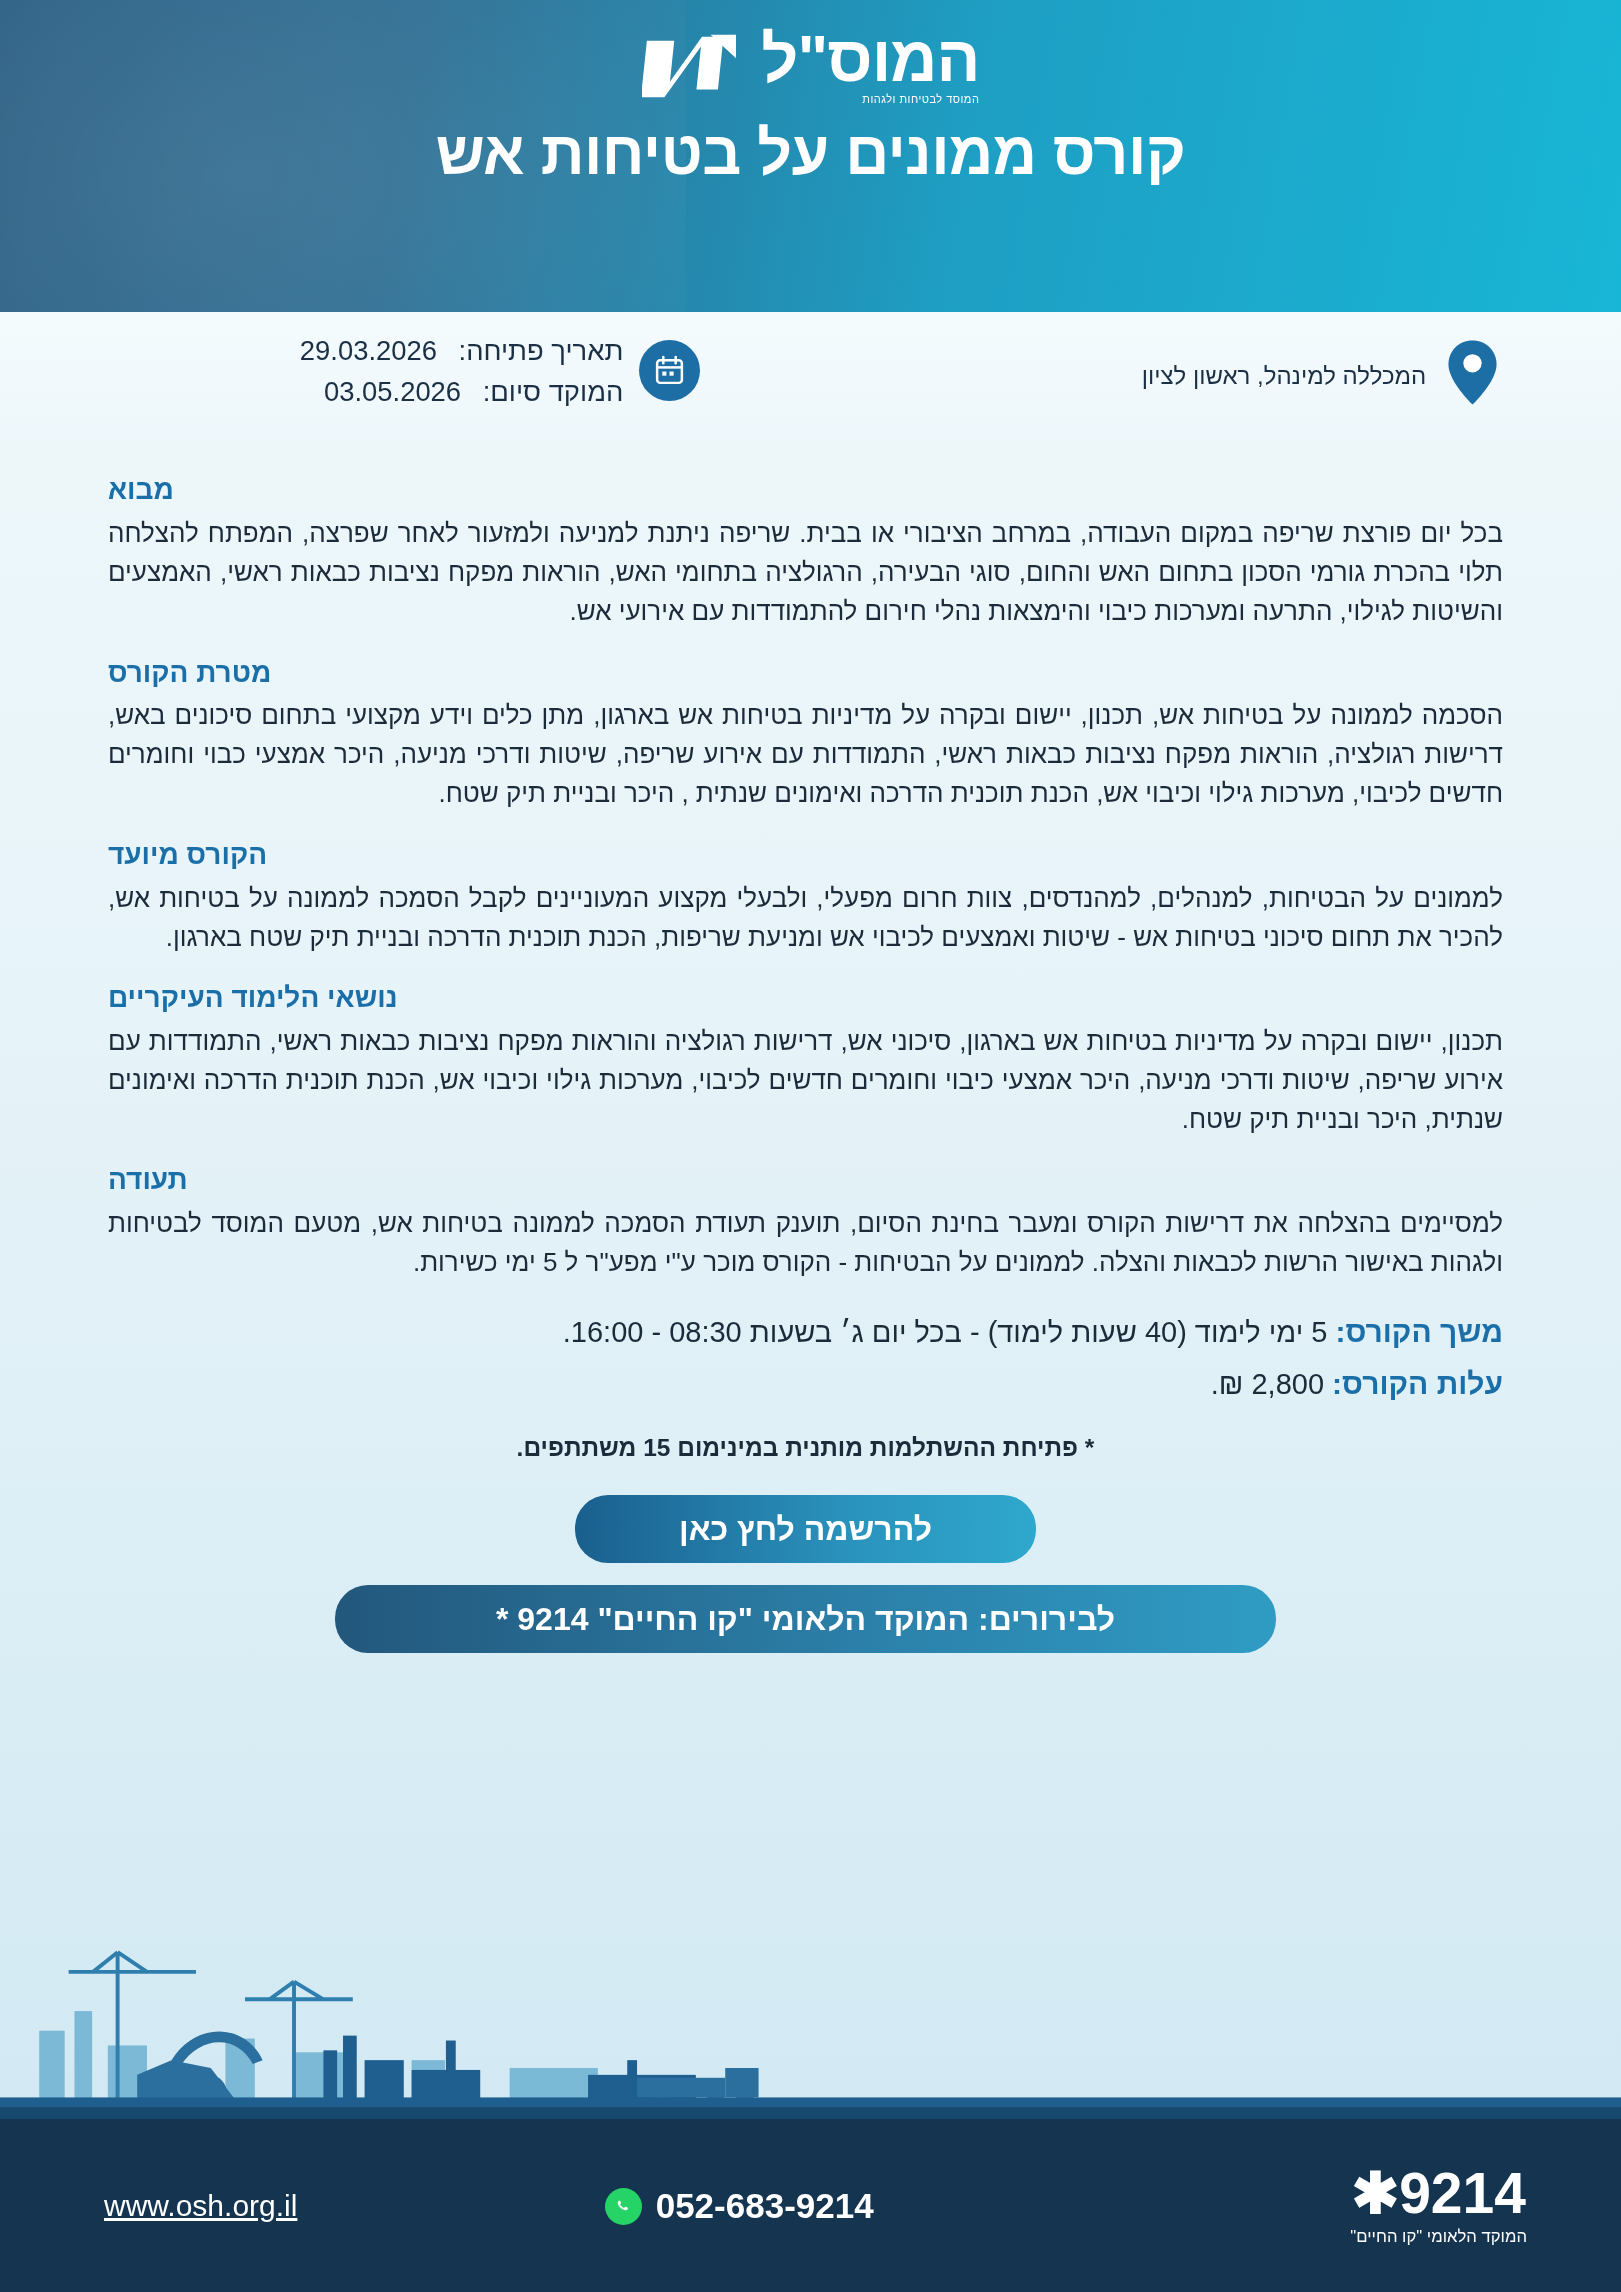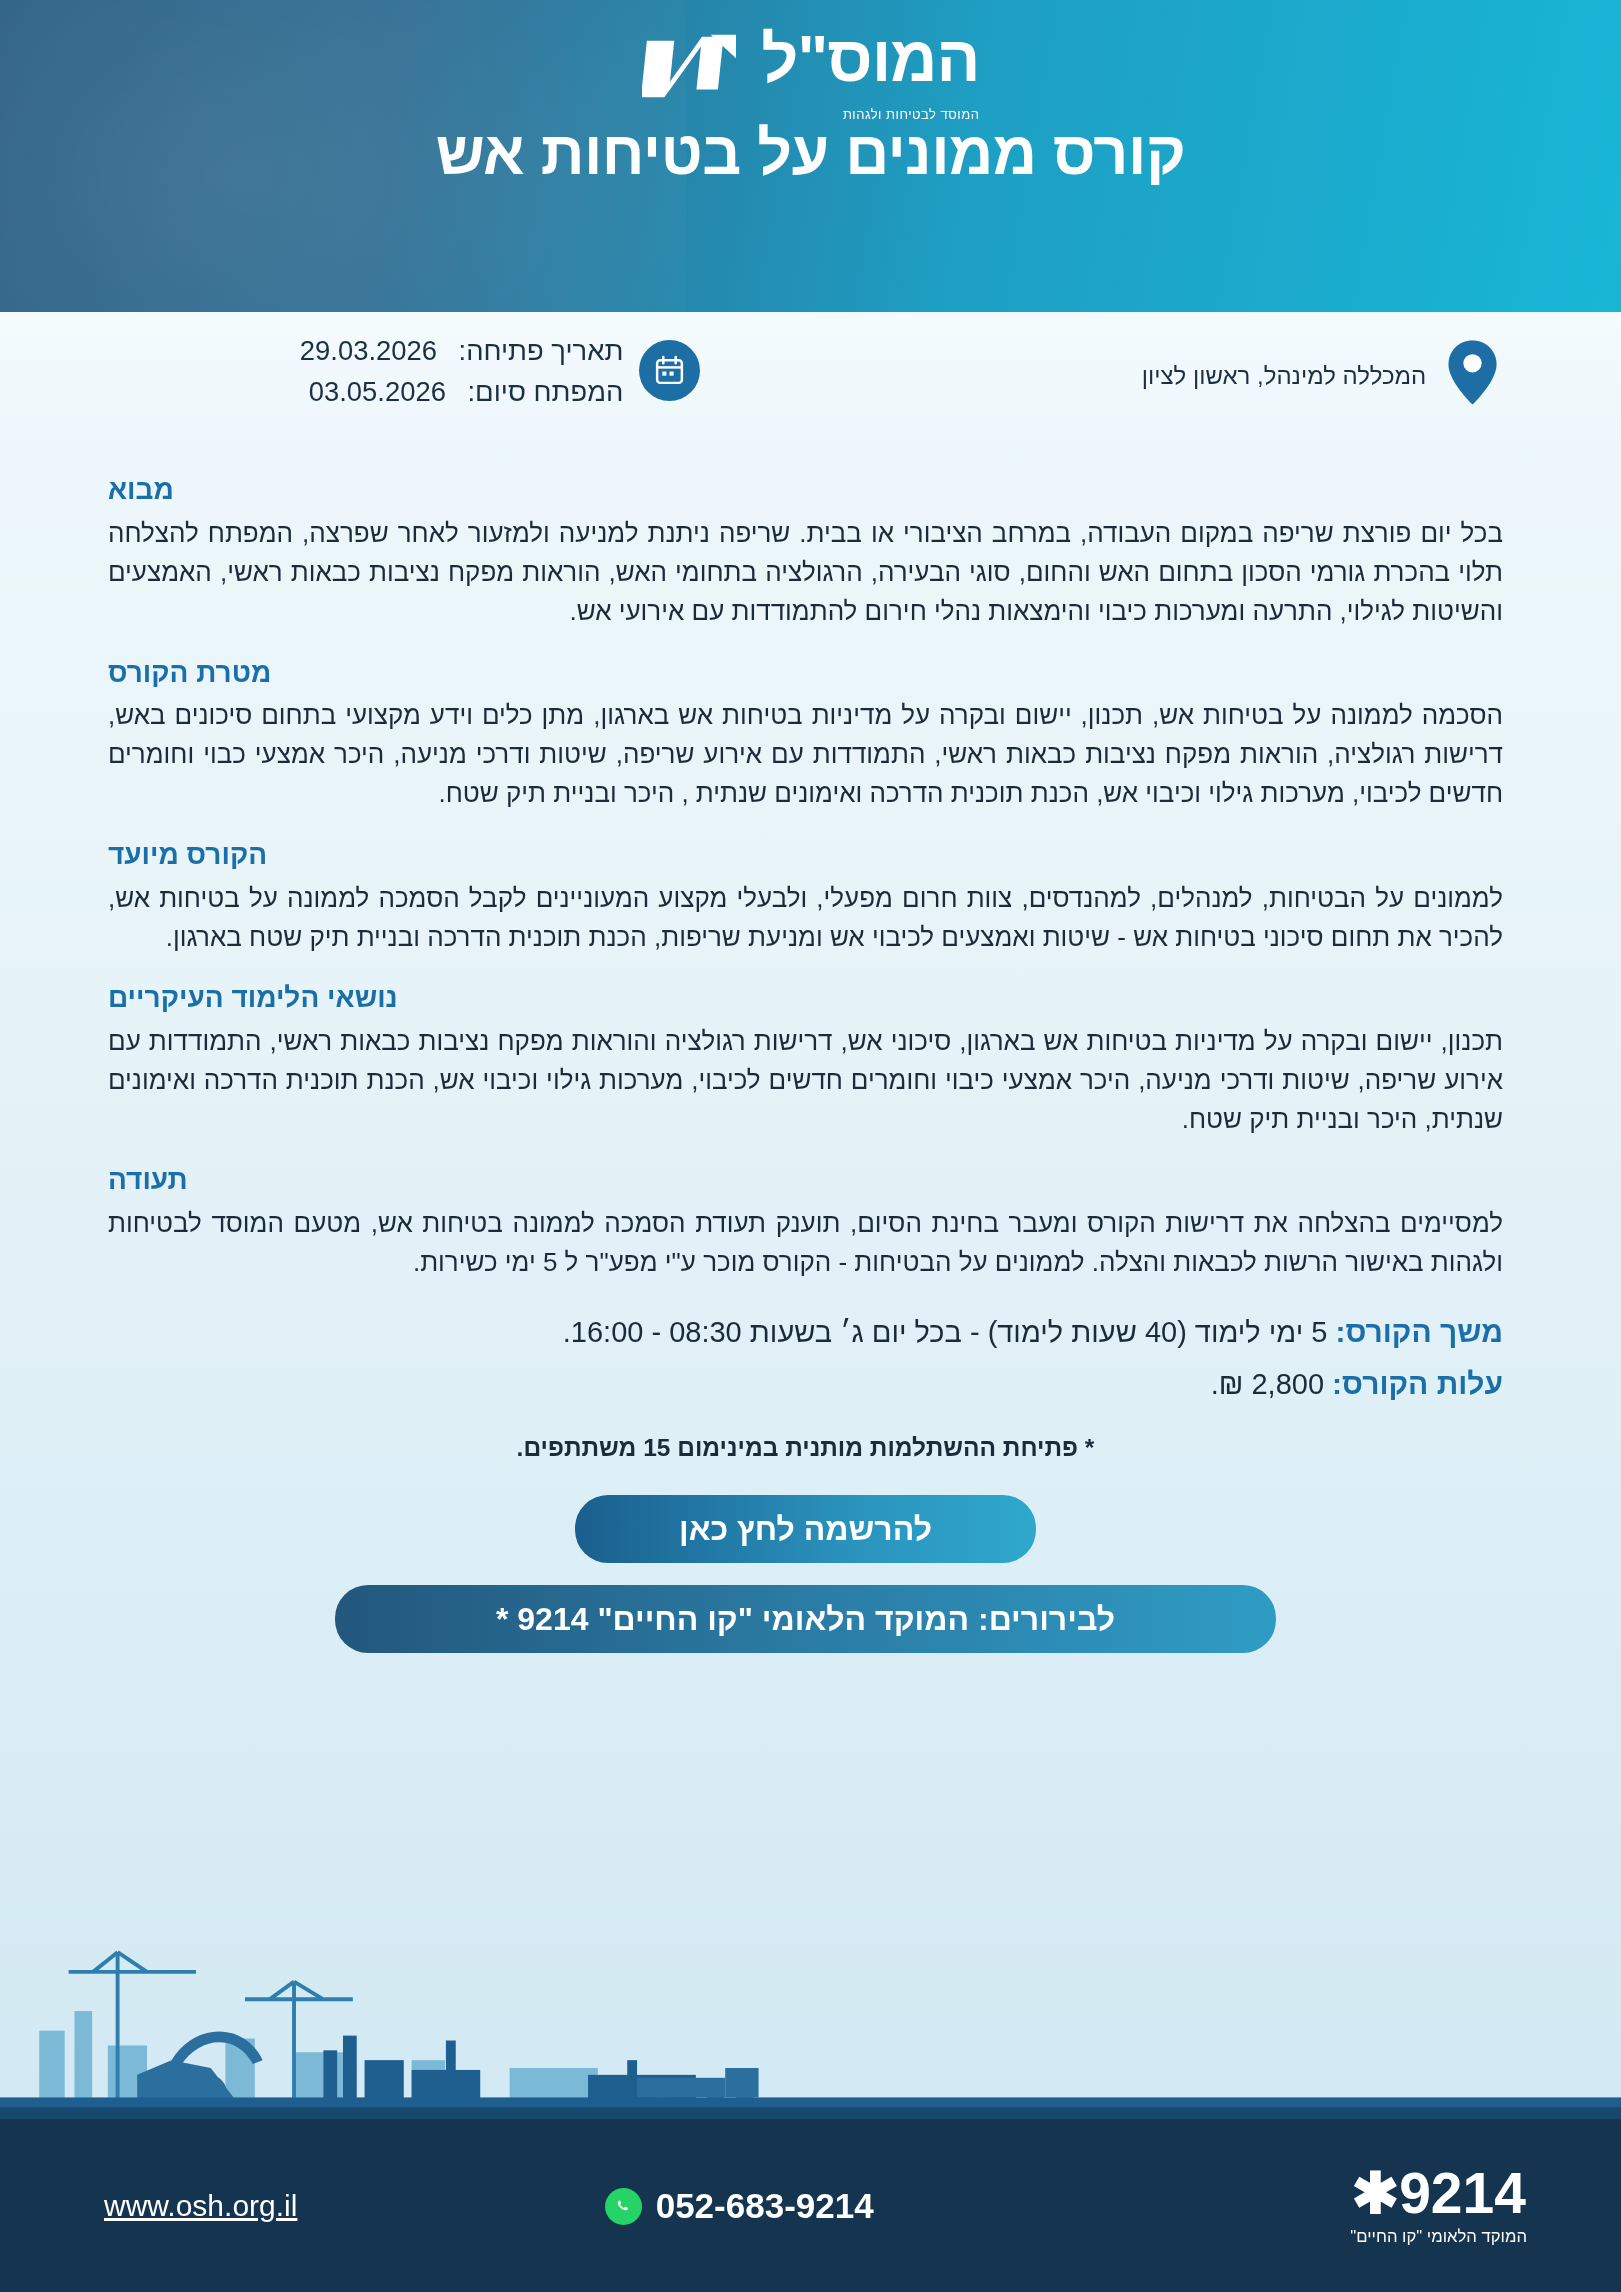--- a/index.html
+++ b/index.html
@@ -42,22 +42,22 @@
     gap: 13.7px;
   }
   .logo-text-block { text-align: right; color: #fff; }
   .logo-main {
     font-size: 65px;
     font-weight: bold;
     letter-spacing: -1px;
     line-height: 1;
   }
   .logo-sub {
-    font-size: 13px;
-    margin-top: 16px;
+    font-size: 11px;
+    margin-top: 2px;
     letter-spacing: 0.5px;
   }
   .logo-mark {
     width: 106px; height: 84px;
     position: relative;
     margin-top: 3.9px;
   }
   .main-title {
     position: absolute;
     top: 118px;
@@ -262,21 +262,21 @@
           <rect x="9" y="17" width="4" height="4" fill="#ffffff"></rect>
           <rect x="16" y="17" width="4" height="4" fill="#ffffff"></rect>
         </svg>
       </div>
       <div class="info-lines">
         <div class="row">
           <span class="lbl">תאריך פתיחה:</span>
           <span class="val">29.03.2026</span>
         </div>
         <div class="row">
-          <span class="lbl">המפתח סיום:</span>
+          <span class="lbl">המוקד סיום:</span>
           <span class="val">03.05.2026</span>
         </div>
       </div>
     </div>
 
     <div class="info-item info-loc">
       <div class="pin-icon">
         <svg viewBox="0 0 48 60" width="55" height="69" aria-hidden="true">
           <path d="M24 2 C12 2 3 11 3 23 C3 38 24 58 24 58 C24 58 45 38 45 23 C45 11 36 2 24 2 Z" fill="#1c6ea4"></path>
           <circle cx="24" cy="22" r="8" fill="#ffffff"></circle>

